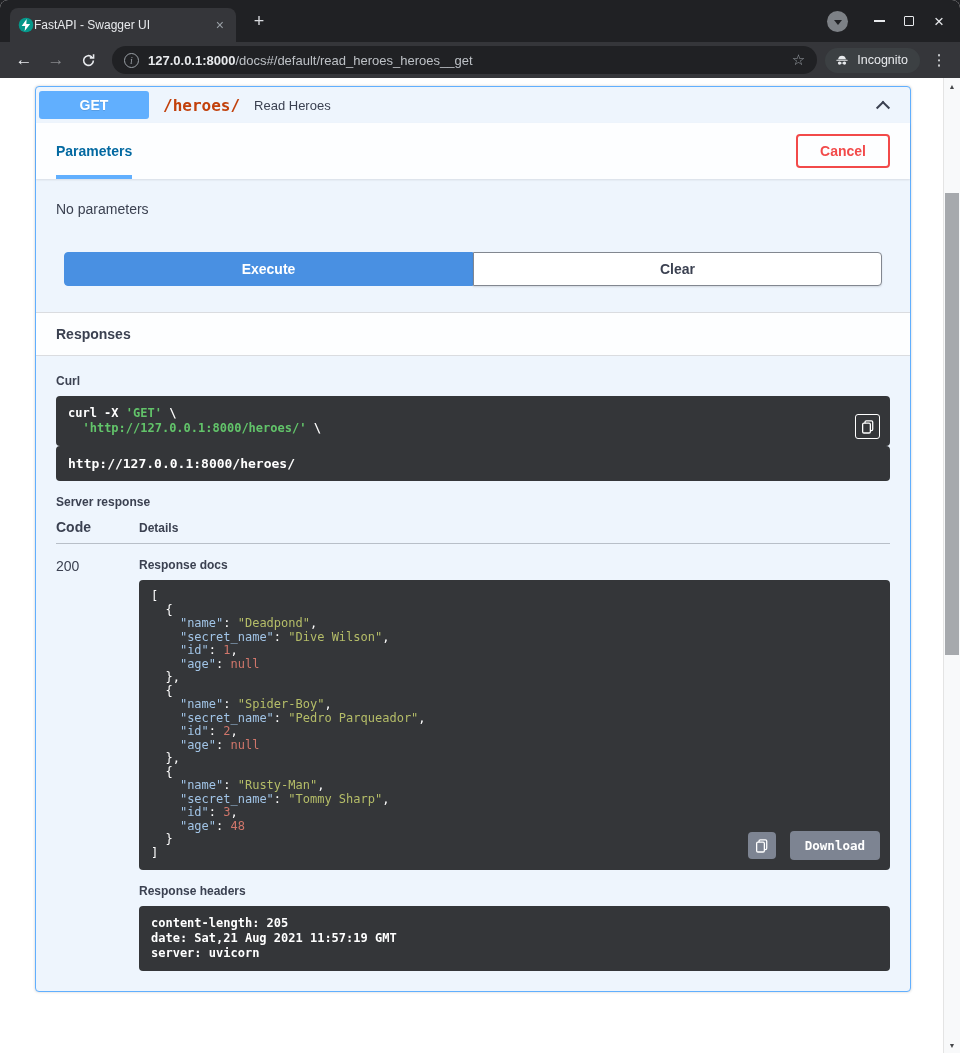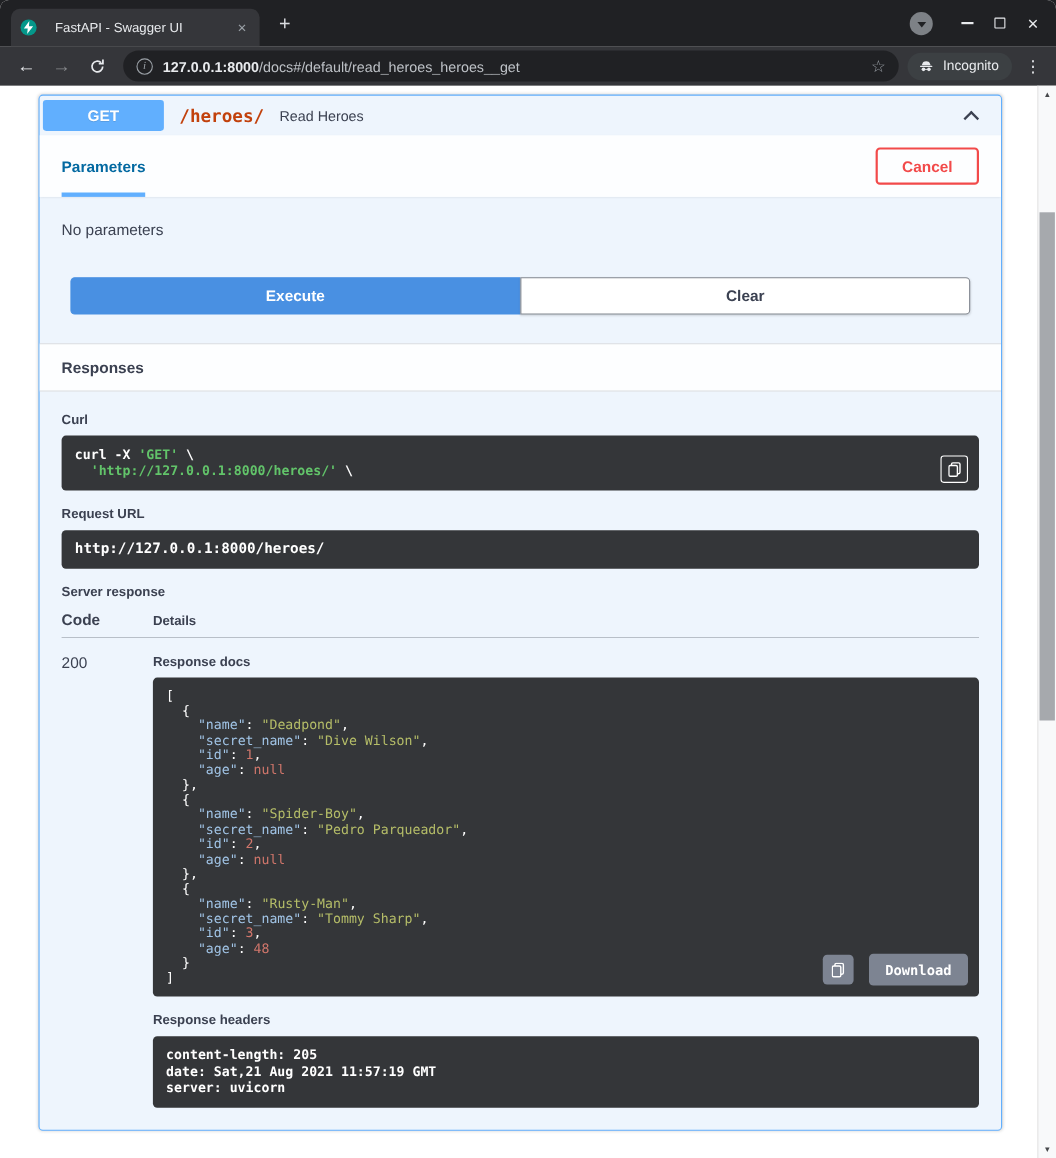--- a/index.html
+++ b/index.html
@@ -2,21 +2,21 @@
 <html><head>
 <meta charset="utf-8">
 <style>
   * { margin:0; padding:0; box-sizing:border-box; }
   body { background:#202124; font-family:"Liberation Sans", sans-serif; }
   .browser { width:960px; height:1053px; background:#fff; position:relative; overflow:hidden; border-radius:8px 8px 0 0; }
 
   
   .tabstrip { height:42px; background:#202124; display:flex; align-items:flex-end; position:relative; }
   .tab { width:226px; height:34px; background:#35363a; border-radius:8px 8px 0 0; margin-left:10px;
-         display:flex; align-items:center; gap:16px; padding:0 8px; color:#e8eaed; font-size:12px; }
+         display:flex; align-items:center; gap:0; padding:0 8px; color:#e8eaed; font-size:12px; }
   .tab-title { white-space:nowrap; overflow:hidden; flex:1; }
   .tab-close { color:#9aa0a6; font-size:14px; line-height:1; padding:2px 4px; border-radius:50%; }
   .newtab { color:#dadce0; font-size:18px; margin:0 0 8px 10px; width:26px; height:26px;
             display:flex; align-items:center; justify-content:center; border-radius:50%; }
   .tabstrip-right { position:absolute; right:6px; top:0; height:42px; display:flex; align-items:center; }
   .tab-search { width:21px; height:21px; border-radius:50%; background:#7d8186; display:flex;
                 align-items:center; justify-content:center; margin-right:16px; }
   .chev-down { width:0; height:0; border-left:4px solid transparent; border-right:4px solid transparent;
                border-top:5px solid #202124; margin-top:2px; }
   .winbtn { width:30px; height:30px; display:flex; align-items:center; justify-content:center; color:#e8eaed; }
@@ -224,21 +224,20 @@
                   <div class="code-line"><span class="tok-p">  </span><span class="tok-g">'http://127.0.0.1:8000/heroes/'</span><span class="tok-p"> \</span></div>
                 </div>
               <button class="copy-btn-outline">
                 <svg class="copy-icon" width="12" height="14" viewBox="0 0 14 16">
                   <rect class="back" x="3.5" y="0.75" width="9" height="11.5" rx="1.5"></rect>
                   <rect class="front" x="0.75" y="3.5" width="9" height="11.5" rx="1.5"></rect>
                 </svg>
               </button>
             </div>
 
-            <div class="block-label mt">Request URL</div>
             <div class="dark-block request-url-code">
               <div class="code-line">http://127.0.0.1:8000/heroes/</div>
             </div>
 
             <div class="block-label mt">Server response</div>
 
             <div class="resp-table">
               <div class="resp-table-head">
                 <span class="col-code-h">Code</span>
                 <span class="col-details-h">Details</span>

